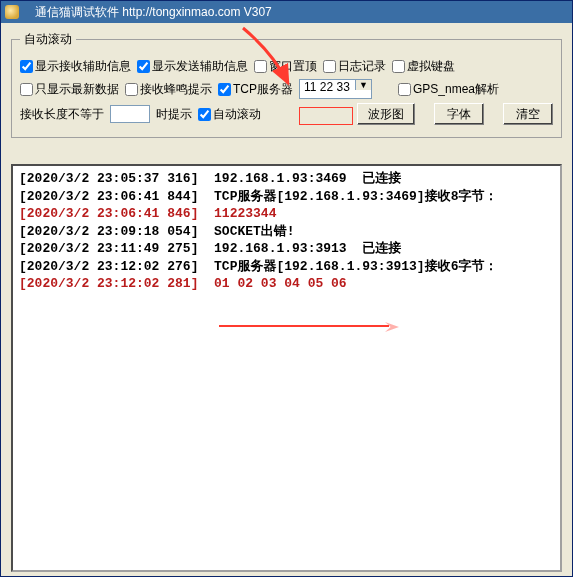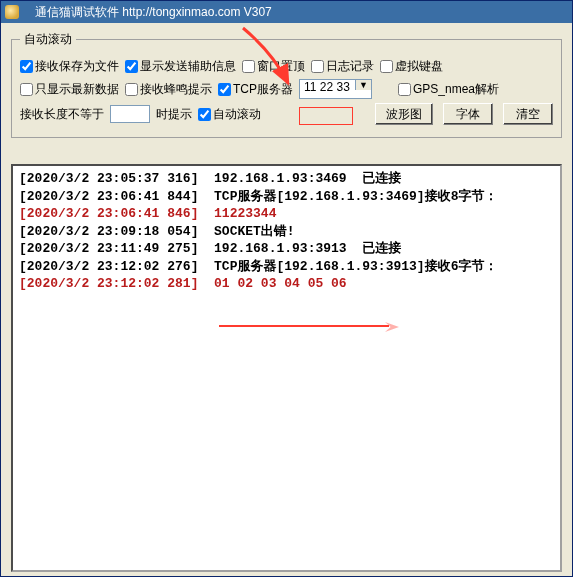--- a/index.html
+++ b/index.html
@@ -109,21 +109,21 @@
     padding: 0 10px;
     font-size: 12px;
     font-family: inherit;
     background: #ece9d8;
     border: 1px solid #808080;
     border-top-color: #fff;
     border-left-color: #fff;
     box-shadow: inset -1px -1px #404040;
     cursor: pointer;
   }
-  .btns { display: flex; gap: 10px; margin-left: auto; }
+  .btns { display: flex; gap: 19px; margin-left: auto; }
   .log {
     flex: 1;
     background: #fff;
     border: 2px inset #a0a0a0;
     padding: 4px 6px;
     font-family: "SimSun","宋体","Courier New",monospace;
     font-size: 13px;
     font-weight: bold;
     line-height: 1.35;
     white-space: pre;
@@ -170,21 +170,21 @@
   </div>
 
   <div class="client">
 
     <fieldset class="options">
       <legend>自动滚动</legend>
 
       <div class="row">
         <label class="chk">
           <input type="checkbox" checked="" style="">
-          <span>接收保存为文件</span>
+          <span>显示接收辅助信息</span>
         </label>
         <label class="chk">
           <input type="checkbox" checked="" style="">
           <span>显示发送辅助信息</span>
         </label>
         <label class="chk">
           <input type="checkbox" style="">
           <span>窗口置顶</span>
         </label>
         <label class="chk">

